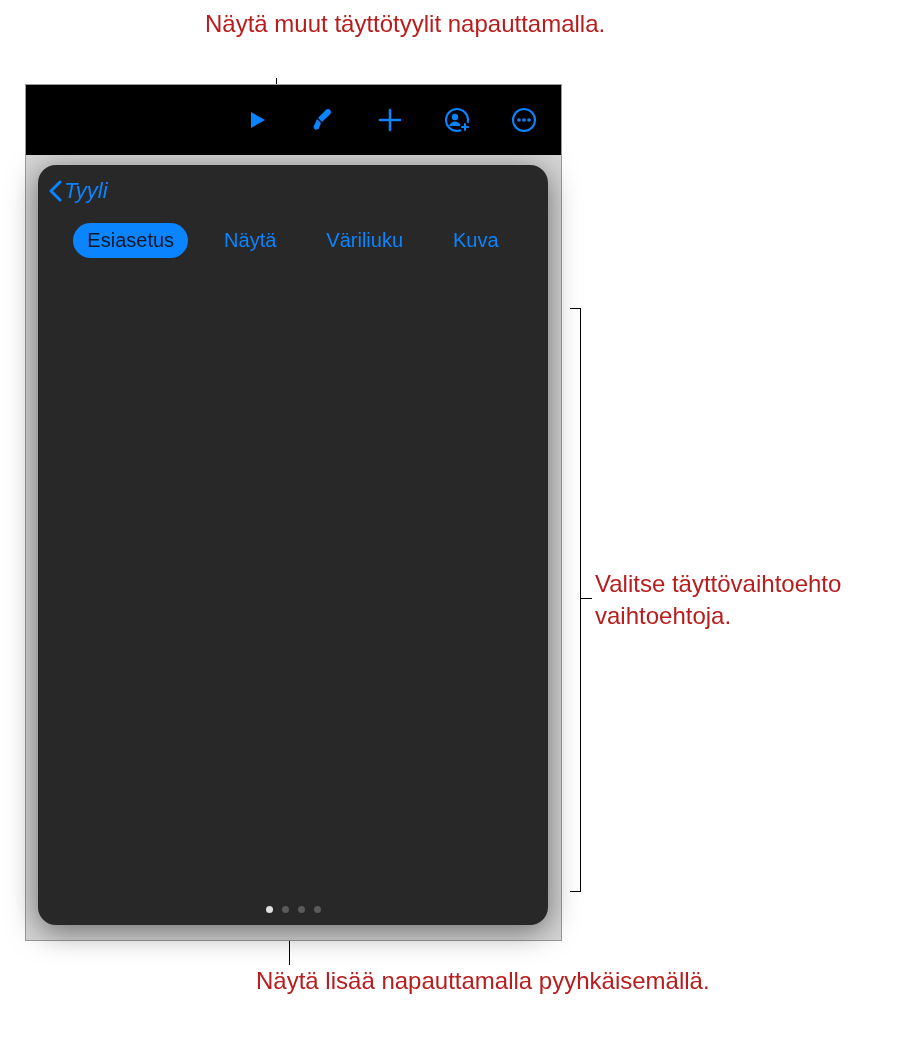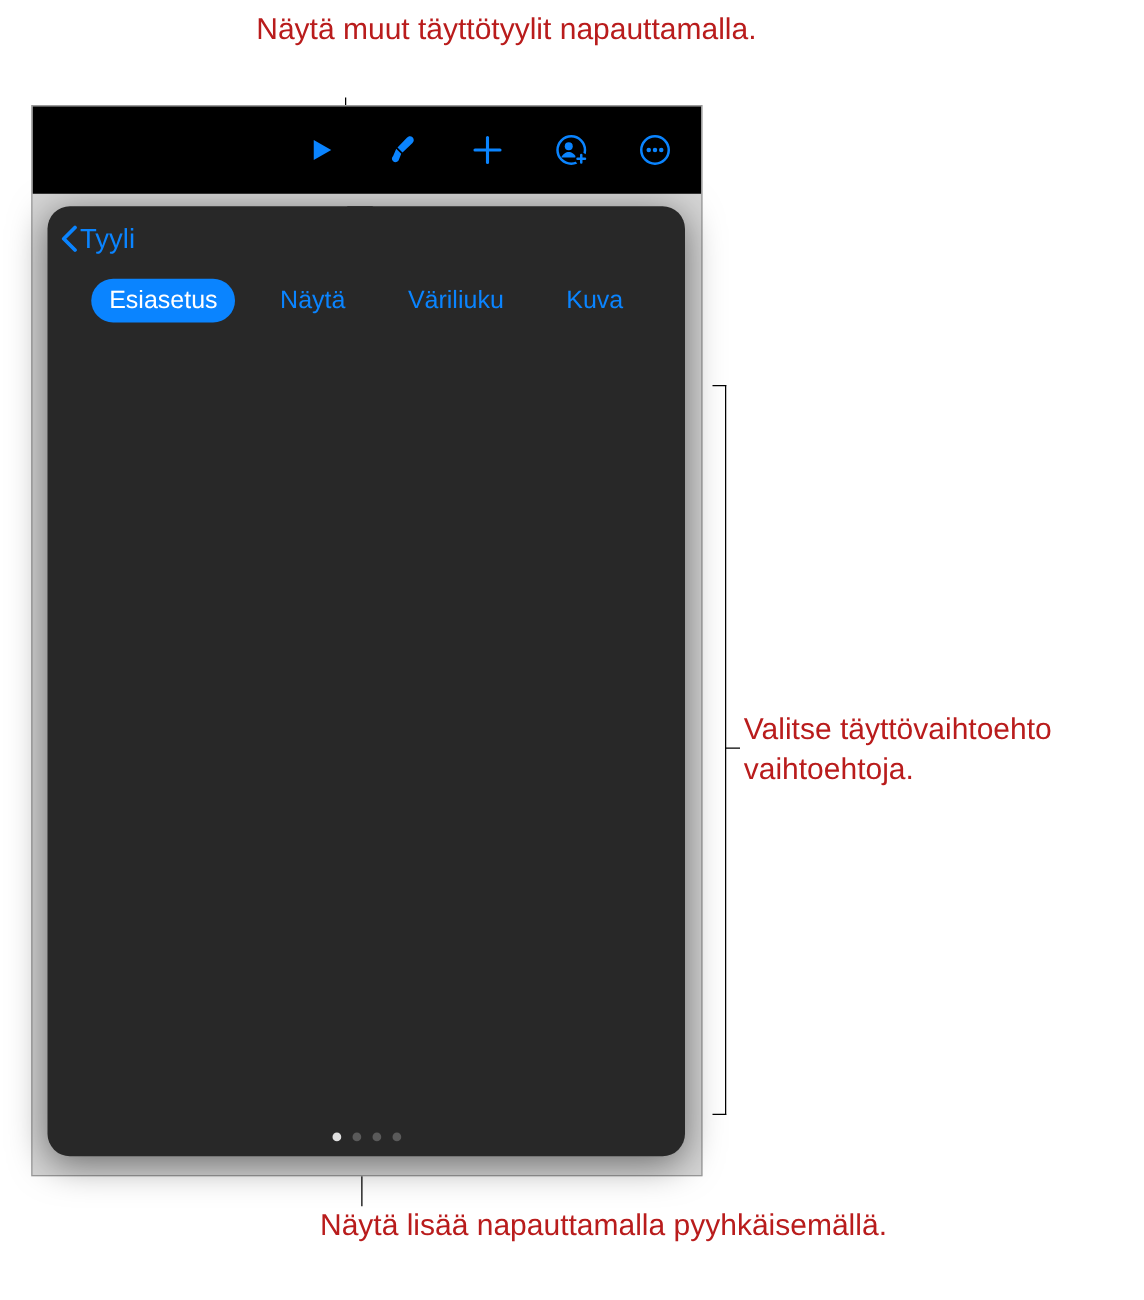--- a/index.html
+++ b/index.html
@@ -65,20 +65,21 @@
     left:238px;
     width:0;height:0;
     border-left:12px solid transparent;
     border-right:12px solid transparent;
     border-bottom:12px solid #282828;
   }
   .pop-header {
     display:flex;
     height:52px;
     position:relative;
+    font-style:italic;
   }
   .back-btn {
     display:flex;
     align-items:center;
     color:#0a84ff;
     font-size:22px;
     padding-left:10px;
     gap:2px;
   }
   .pop-title {
@@ -99,21 +100,21 @@
     padding:6px 20px 12px;
   }
   .seg {
     color:#0a84ff;
     font-size:20px;
     padding:6px 14px;
     border-radius:18px;
   }
   .seg.active {
     background:#0a84ff;
-    color:#ffffff;
+    color:#0f172a;
   }
 
   .swatches {
     padding:4px 16px 0;
     display:flex;
     flex-direction:column;
     gap:14px;
   }
   .swatch-row {
     display:flex;

